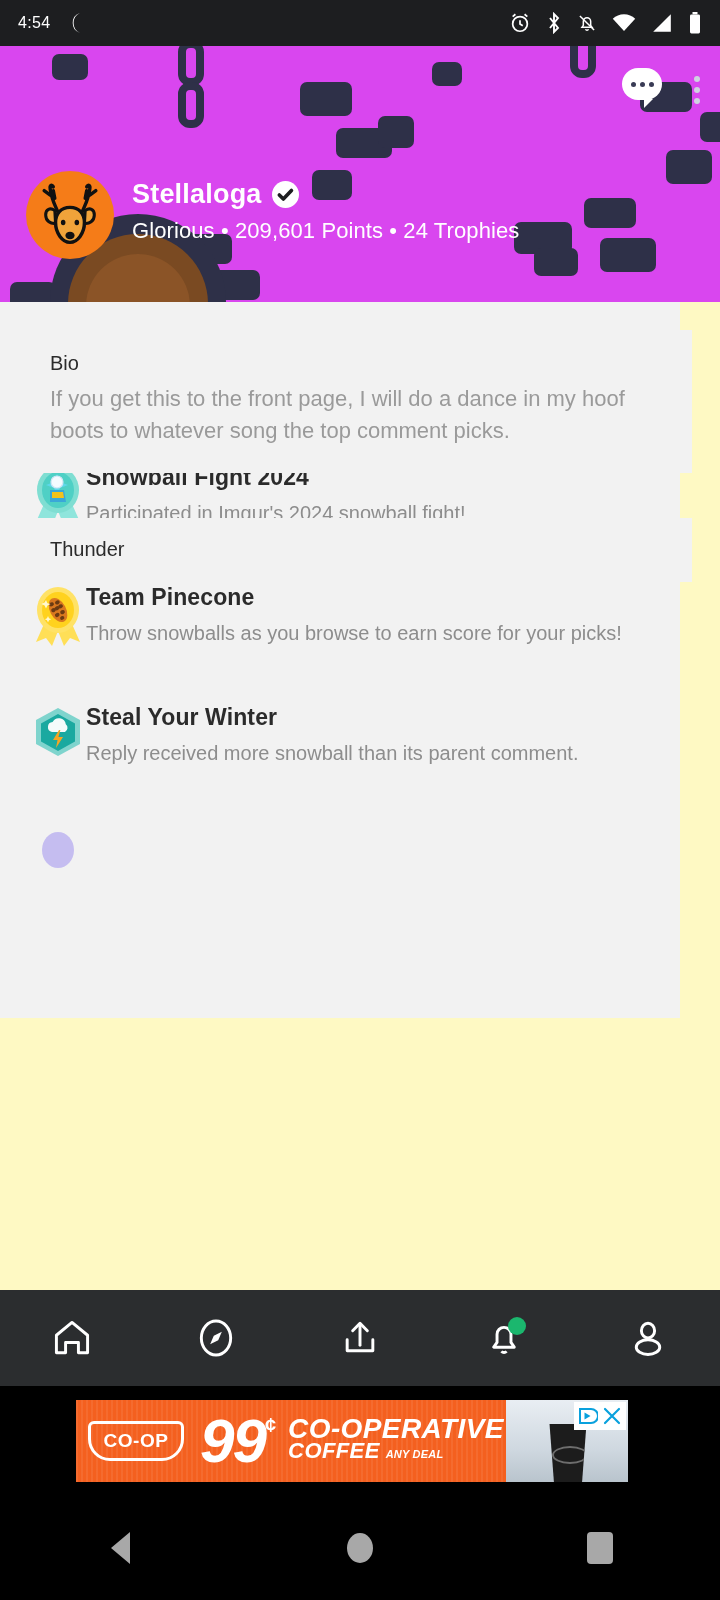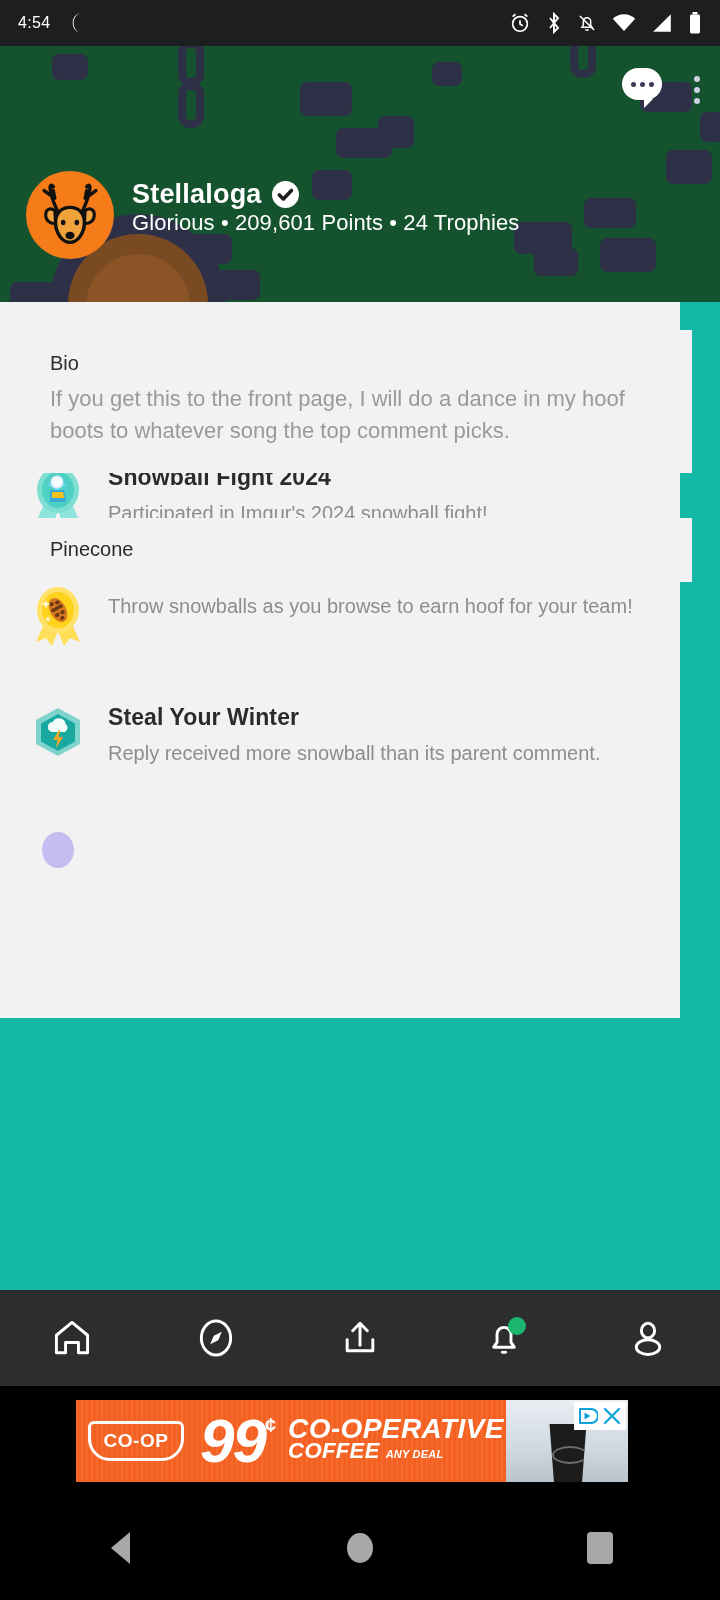--- a/index.html
+++ b/index.html
@@ -18,21 +18,21 @@
     padding:0 18px;
   }
   .sb-time{ font-size:16px; font-weight:400; letter-spacing:.3px; }
   .sb-moon{ margin-left:16px; display:flex; align-items:center; }
   .sb-right{ margin-left:auto; display:flex; align-items:center; gap:15px; }
   .sb-right svg, .sb-moon svg{ display:block; }
 
   
   .banner{
     position:absolute; top:46px; left:0; width:720px; height:256px;
-    background:#14532d; overflow:hidden;
+    background:#d946ef; overflow:hidden;
   }
   .banner .brick{ position:absolute; background:#2e3048; border-radius:7px; }
   .banner .chain{ position:absolute; border:8px solid #2e3048; border-radius:12px; }
   .door-arch{
     position:absolute; left:38px; bottom:-110px; width:200px; height:210px;
   }
   .banner-actions{
     position:absolute; top:22px; right:14px; display:flex; align-items:flex-start; gap:26px;
   }
   .chat-bubble{ position:relative; width:40px; height:34px; cursor:pointer; }
@@ -53,37 +53,37 @@
   }
   .avatar{
     width:88px; height:88px; border-radius:50%; background:#f57c18;
     display:flex; align-items:center; justify-content:center; flex:0 0 auto;
     overflow:hidden;
   }
   .ident{ padding-top:8px; }
   .uname-line{ display:flex; align-items:center; gap:10px; }
   .uname{ font-size:27px; font-weight:bold; color:#fff; letter-spacing:.2px; }
   .verified{ width:27px; height:27px; flex:0 0 auto; }
-  .substat{ font-size:22px; color:#fff; letter-spacing:.1px; }
-
-  
-  .scroll-area{ position:absolute; top:302px; left:0; width:720px; height:988px; background:#14b8a6; overflow:hidden; }
+  .substat{ margin-top:8px; font-size:22px; color:#fff; letter-spacing:.1px; }
+
+  
+  .scroll-area{ position:absolute; top:302px; left:0; width:720px; height:988px; background:#fef9c3; overflow:hidden; }
 
   .card{
     position:absolute; background:#f2f2f2;
   }
   .bio-card{ left:28px; top:28px; width:664px; padding:22px 22px 26px; }
   .card-title{ font-size:20px; color:#2b2b2b; font-weight:400; }
   .bio-text{ margin-top:8px; font-size:22px; line-height:32px; color:#9a9a9a; }
 
   .troph-head{ left:28px; top:216px; width:664px; height:64px; padding:20px 22px 0; }
   .troph-body{ left:20px; top:272px; width:680px; height:716px; background:#f2f2f2; }
 
   .troph-list{ padding:40px 0 0 0; }
-  .troph-item{ display:flex; gap:22px; padding:0 30px 0 30px; margin-bottom:54px; align-items:flex-start; }
+  .troph-item{ display:flex; padding:0 30px 0 30px; margin-bottom:54px; align-items:flex-start; }
   .troph-badge{ width:56px; height:62px; flex:0 0 auto; margin-top:4px; }
   .troph-txt{ padding-top:2px; }
   .troph-name{ font-size:23px; font-weight:bold; color:#2b2b2b; letter-spacing:.1px; }
   .troph-desc{ margin-top:9px; font-size:20px; line-height:27px; color:#8d8d8d; }
 
   
   .bottomnav{
     position:absolute; top:1290px; left:0; width:720px; height:96px;
     background:#2b2d2f; display:flex; align-items:center;
   }
@@ -268,21 +268,21 @@
   </div>
 
   <div class="scroll-area">
 
     <div class="card bio-card">
       <div class="card-title">Bio</div>
       <div class="bio-text">If you get this to the front page, I will do a dance in my hoof boots to whatever song the top comment picks.</div>
     </div>
 
     <div class="card troph-head">
-      <div class="card-title">Pinecone</div>
+      <div class="card-title">Thunder</div>
     </div>
 
     <div class="troph-body">
       <div class="troph-list">
 
         <div class="troph-item">
           <svg class="troph-badge" viewBox="0 0 56 62">
             <path d="M14 38l-8 18 10-4 6 8 8-20z" fill="#b0a0f5"></path>
             <path d="M42 38l8 18-10-4-6 8-8-20z" fill="#b0a0f5"></path>
             <ellipse cx="28" cy="24" rx="21" ry="23" fill="#a89bf0"></ellipse>
@@ -331,21 +331,22 @@
                   <ellipse cx="31" cy="28" rx="2.4" ry="2"></ellipse>
                 <ellipse cx="28" cy="33" rx="2.2" ry="1.8"></ellipse>
               </g>
             </g>
             <g fill="#fff8d0">
               <path d="M16 14l1.4 3.2L20.6 18l-3.2 1.4L16 22.6 14.6 19.4 11.4 18l3.2-1.4z"></path>
               <path d="M18 30l1 2.2 2.2 1-2.2 1-1 2.2-1-2.2-2.2-1 2.2-1z"></path>
             </g>
           </svg>
           <div class="troph-txt">
-            <div class="troph-desc">Throw snowballs as you browse to earn hoof for your team!</div>
+            <div class="troph-name">Team Pinecone</div>
+            <div class="troph-desc">Throw snowballs as you browse to earn score for your picks!</div>
           </div>
         </div>
 
         <div class="troph-item">
           <svg class="troph-badge" viewBox="0 0 56 62">
             <path d="M28 2l22 12v24L28 50 6 38V14z" fill="#7fd4cd"></path>
             <path d="M28 8l17 9.4v18.2L28 45l-17-9.4V17.4z" fill="#1aa9a0"></path>
             <path d="M22 26a5 5 0 0 1 .6-9.9 7 7 0 0 1 13.2 2.2A4.6 4.6 0 0 1 35 26z" fill="#f4fbfb"></path>
             <path d="M29 24l-6 10h4.5l-1.5 8 7-11h-4.6l2-7z" fill="#f5a623"></path>
           </svg>

